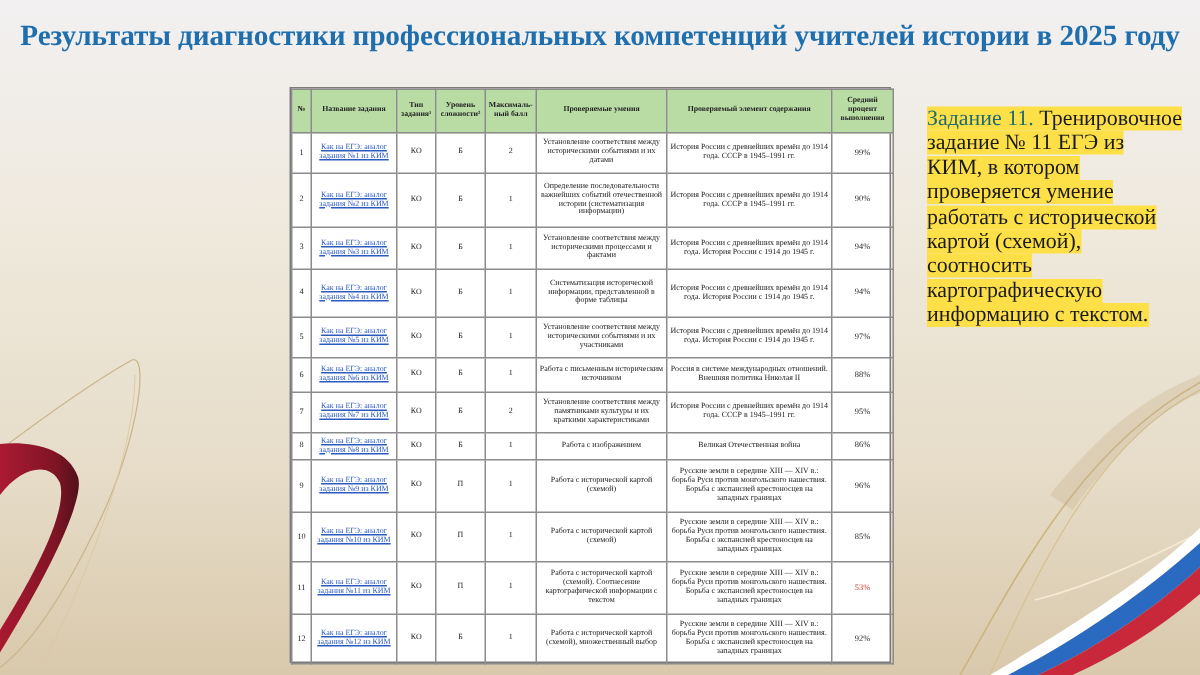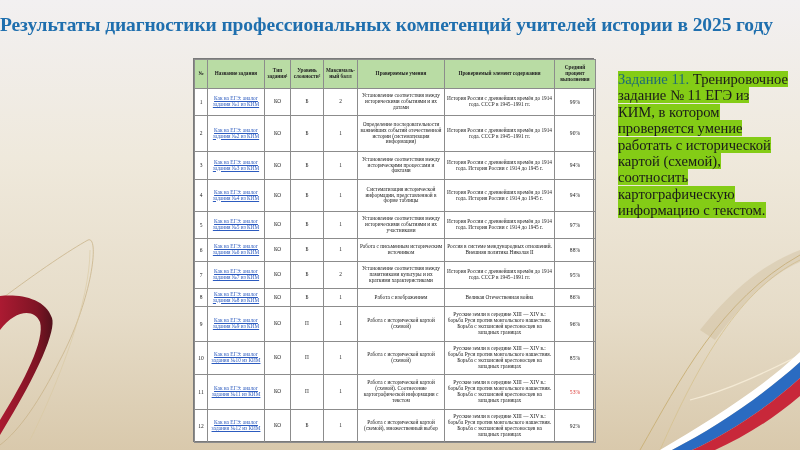--- a/index.html
+++ b/index.html
@@ -4,21 +4,21 @@
 <style>
   * { box-sizing: border-box; margin: 0; padding: 0; }
   html, body { width: 800px; height: 450px; overflow: hidden; }
   body {
     position: relative;
     font-family: "Liberation Serif", serif;
     background: linear-gradient(180deg, #f2f0f1 0%, #efe9dc 35%, #e6dcc8 70%, #d9c9ac 100%);
   }
   .deco { position: absolute; left: 0; top: 0; width: 800px; height: 450px; pointer-events: none; }
   .title {
-    position: absolute; top: 14px; left: 0; width: 800px; 
+    position: absolute; top: 14px; left: 0; width: 800px; text-align: center;
     font-family: "Liberation Serif", serif; font-weight: bold; font-size: 19.5px;
     color: #1f6fae; letter-spacing: -0.1px;
   }
   .table-wrap {
     position: absolute; left: 193px; top: 58px; width: 401px; height: 384px;
     background: #ffffff; border: 1px solid #7a7a7a;
   }
   table { border-collapse: collapse; width: 100%; height: 100%; table-layout: fixed; }
   th, td {
     border: 1px solid #8c8c8c; text-align: center; vertical-align: middle;
@@ -28,21 +28,21 @@
   th { background: #b9dca4; font-size: 5.2px; font-weight: bold; height: 29px; }
   td { font-size: 5.3px; }
   td.num { font-size: 5.5px; }
   td.link a { color: #2c5bbf; text-decoration: underline; font-size: 5.3px; }
   td.pct { font-size: 5.6px; }
   td.pct.low { color: #d9302c; }
   .side {
     position: absolute; left: 618px; top: 71px; width: 170px;
     font-family: "Liberation Serif", serif; font-size: 14.6px; line-height: 16.4px; color: #1a1a1a;
   }
-  .side .hl { background: #84cc16; box-decoration-break: clone; -webkit-box-decoration-break: clone; }
+  .side .hl { background: #fde047; box-decoration-break: clone; -webkit-box-decoration-break: clone; }
   .side .lead { color: #1f6a77; }
 </style>
 </head>
 <body>
 
 <svg class="deco" viewBox="0 0 800 450" xmlns="http://www.w3.org/2000/svg">
   <defs>
     <linearGradient id="rib" x1="0" y1="0" x2="1" y2="0">
       <stop offset="0" stop-color="#a8102a"></stop>
       <stop offset="0.7" stop-color="#7a0a1c"></stop>

